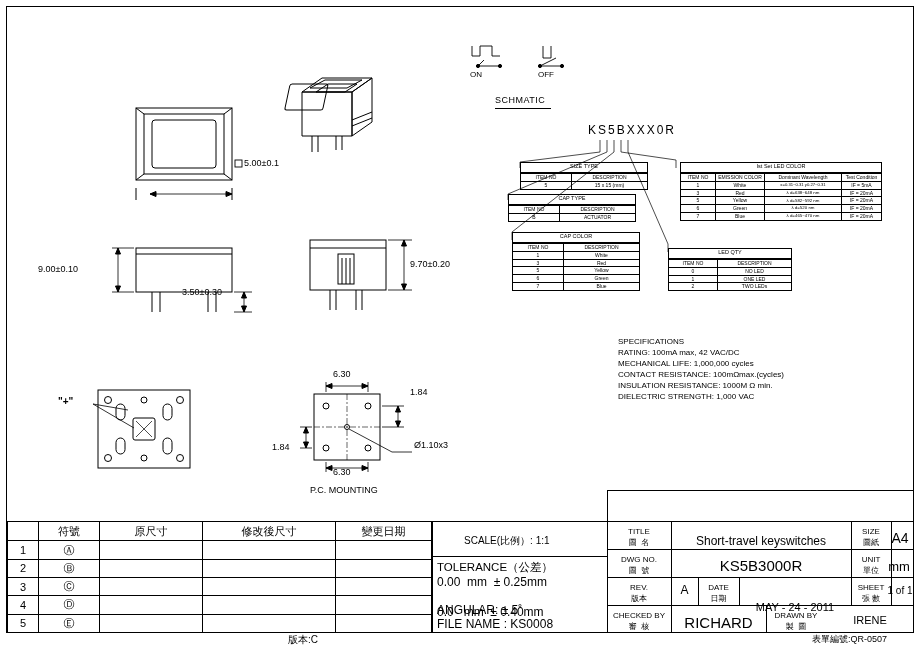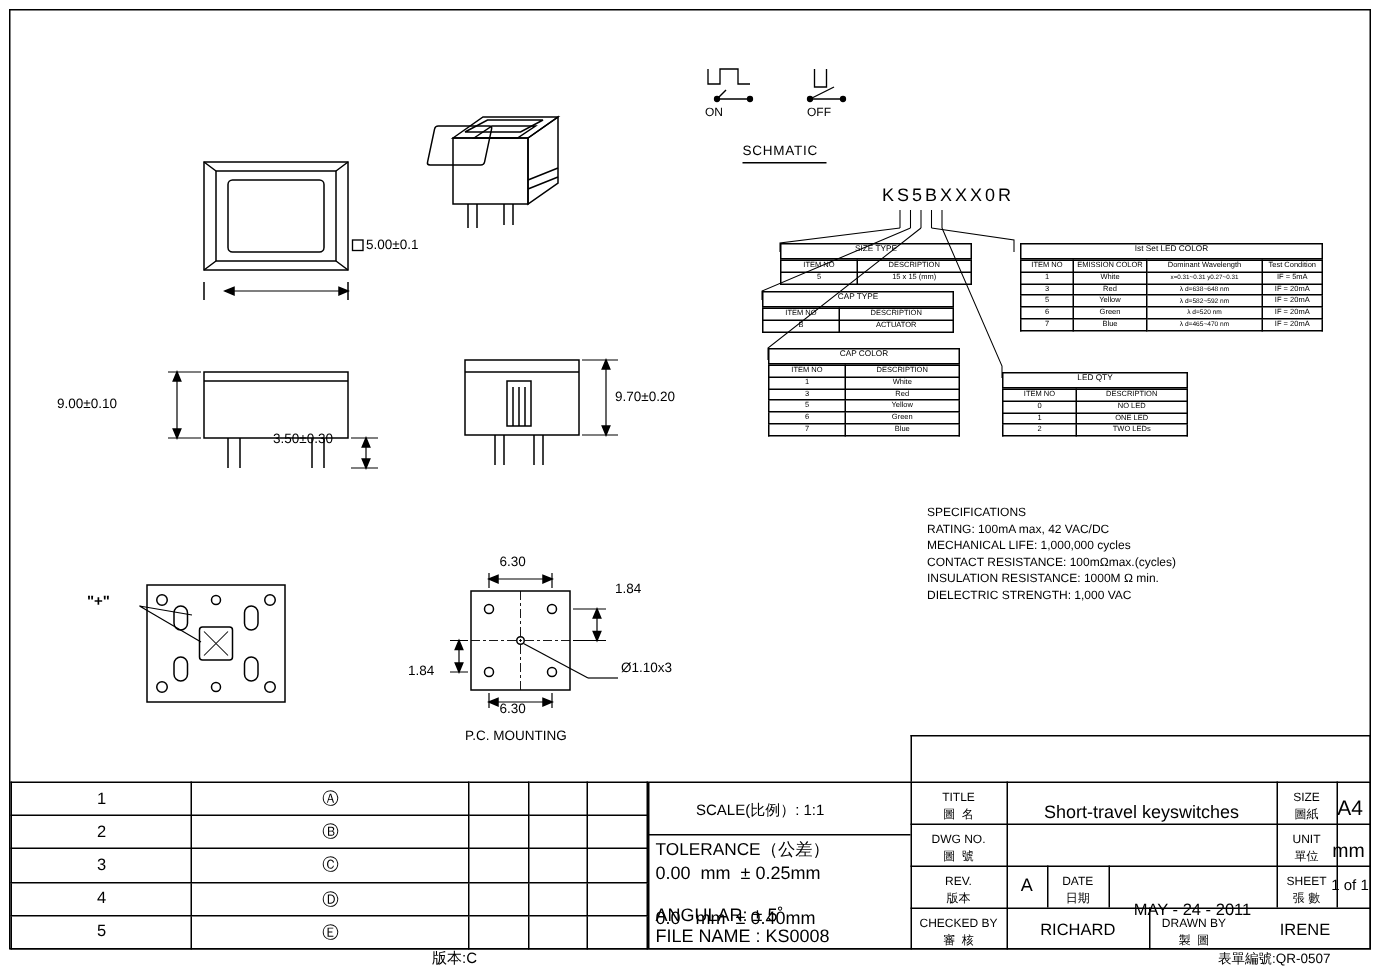--- a/index.html
+++ b/index.html
@@ -301,20 +301,27 @@
     <div>RATING: 100mA max, 42 VAC/DC</div>
     <div>MECHANICAL LIFE: 1,000,000 cycles</div>
     <div>CONTACT RESISTANCE:  100mΩmax.(cycles)</div>
     <div>INSULATION RESISTANCE:  1000M Ω min.</div>
     <div>DIELECTRIC STRENGTH: 1,000 VAC</div>
   </div>
 
 
   <table style="position:absolute;left:7px;top:521px;width:425px;height:112px;border-collapse:collapse;font-size:11px;">
     <tbody>
+        <tr style="height:19px;">
+      <td style="width:28px;border:1px solid #000;text-align:center;"></td>
+      <td style="width:58px;border:1px solid #000;text-align:center;">符號</td>
+      <td style="width:100px;border:1px solid #000;text-align:center;">原尺寸</td>
+      <td style="width:130px;border:1px solid #000;text-align:center;">修改後尺寸</td>
+      <td style="border:1px solid #000;text-align:center;">變更日期</td>
+    </tr>
     <tr style="height:18px;">
           <td style="border:1px solid #000;text-align:center;">1</td>
           <td style="border:1px solid #000;text-align:center;">Ⓐ</td>
           <td style="border:1px solid #000;"></td>
           <td style="border:1px solid #000;"></td>
           <td style="border:1px solid #000;"></td>
         </tr>
     <tr style="height:18px;">
           <td style="border:1px solid #000;text-align:center;">2</td>
           <td style="border:1px solid #000;text-align:center;">Ⓑ</td>
@@ -365,29 +372,30 @@
   <div class="ln v" style="left:851px;top:521px;height:84px;"></div>
   <div class="ln v" style="left:698px;top:577px;height:28px;"></div>
   <div class="ln v" style="left:739px;top:577px;height:28px;"></div>
   <div class="ln v" style="left:766px;top:605px;height:28px;"></div>
 
   <div class="txt c" style="left:607px;top:526px;width:64px;font-size:8px;line-height:11px;">TITLE
 圖  名</div>
   <div class="txt c" style="left:671px;top:535px;width:180px;font-size:12px;">Short-travel keyswitches</div>
   <div class="txt c" style="left:607px;top:554px;width:64px;font-size:8px;line-height:11px;">DWG NO.
 圖  號</div>
+  <div class="txt c" style="left:671px;top:558px;width:180px;font-size:15px;">KS5B3000R</div>
   <div class="txt c" style="left:607px;top:582px;width:64px;font-size:8px;line-height:11px;">REV.
 版本</div>
   <div class="txt c" style="left:671px;top:584px;width:27px;font-size:12px;">A</div>
   <div class="txt c" style="left:698px;top:582px;width:41px;font-size:8px;line-height:11px;">DATE
 日期</div>
   <div class="txt c" style="left:739px;top:585px;width:112px;font-size:11px;margin-top:17px;">MAY - 24 - 2011</div>
   <div class="txt c" style="left:607px;top:610px;width:64px;font-size:8px;line-height:11px;">CHECKED BY
 審  核</div>
-  <div class="txt c" style="left:671px;top:615px;width:95px;font-size:11px;">RICHARD</div>
+  <div class="txt c" style="left:671px;top:615px;width:95px;font-size:15px;">RICHARD</div>
   <div class="txt c" style="left:766px;top:610px;width:60px;font-size:8px;line-height:11px;">DRAWN BY
 製  圖</div>
   <div class="txt c" style="left:826px;top:615px;width:88px;font-size:11px;">IRENE</div>
 
   <div class="txt c" style="left:851px;top:526px;width:40px;font-size:8px;line-height:11px;">SIZE
 圖紙</div>
   <div class="txt c" style="left:886px;top:531px;width:28px;font-size:14px;">A4</div>
   <div class="txt c" style="left:851px;top:554px;width:40px;font-size:8px;line-height:11px;">UNIT
 單位</div>
   <div class="txt c" style="left:884px;top:560px;width:30px;font-size:13px;">mm</div>

